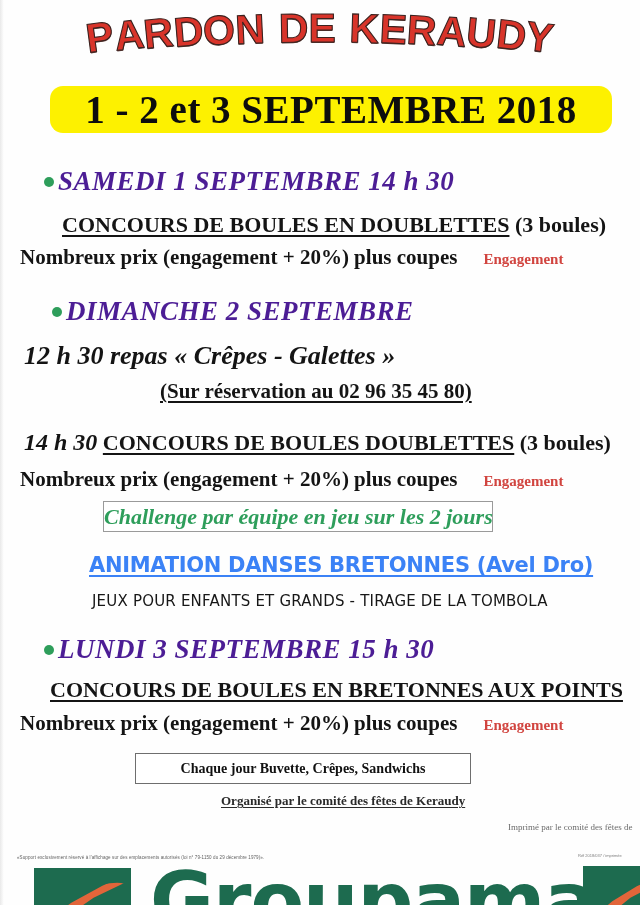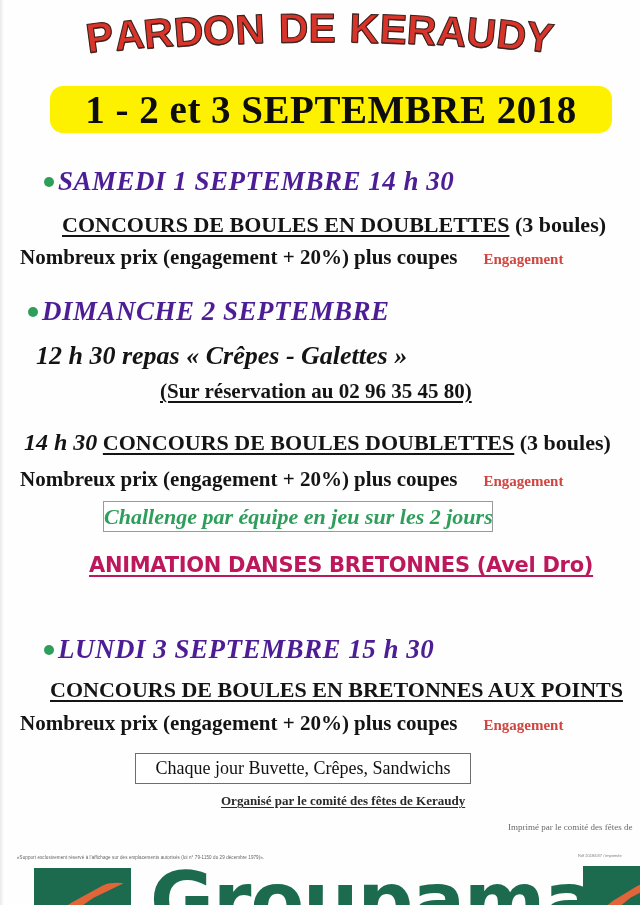--- a/index.html
+++ b/index.html
@@ -158,21 +158,21 @@
     font-size: 22px;
     line-height: 29px;
     color: #2e9e5b;
     white-space: nowrap;
   }
 
   .dance-head {
     font-family: "DejaVu Sans", sans-serif;
     font-weight: bold;
     font-size: 21px;
-    color: #be185d;
+    color: #3b82f6;
     text-decoration: underline;
     text-underline-offset: 3px;
     letter-spacing: -0.3px;
   }
   .dance-sub {
     font-family: "DejaVu Sans", sans-serif;
     font-weight: normal;
     font-size: 15px;
     color: #171717;
     letter-spacing: 0.2px;
@@ -184,22 +184,22 @@
     top: 753px;
     width: 336px;
     height: 31px;
     border: 1px solid #6e6e6e;
     box-sizing: border-box;
     text-align: center;
     background: #ffffff;
   }
   .buvette-box .txt {
     font-family: "Liberation Serif", serif;
-    font-weight: normal;
-    font-size: 18px;
+    font-weight: bold;
+    font-size: 14px;
     line-height: 29px;
     color: #111111;
     white-space: nowrap;
   }
 
   .organise-line {
     font-family: "Liberation Serif", serif;
     font-weight: bold;
     font-size: 13px;
     color: #2a2a2a;
@@ -285,43 +285,44 @@
   </div>
 
   <div class="line contest-title" style="left:62px; top:212px;">
     <u>CONCOURS DE BOULES EN DOUBLETTES</u><span class="contest-suffix"> (3 boules)</span>
   </div>
 
   <div class="line prize-line" style="left:20px; top:245px;">
     <span>Nombreux prix (engagement + 20%)  plus coupes</span><span class="eng-red">Engagement</span>
   </div>
 
-  <div class="line day-head" style="left:28px; top:296px;text-align:center;">
+  <div class="line day-head" style="left:52px; top:296px;text-align:center;">
     <span class="bullet"></span><span>DIMANCHE  2  SEPTEMBRE</span>
   </div>
 
-  <div class="line meal-line" style="left:24px; top:341px;margin-left:12px;">12 h 30 repas « Crêpes - Galettes »</div>
+  <div class="line meal-line" style="left:24px; top:341px;">12 h 30 repas « Crêpes - Galettes »</div>
 
   <div class="line reserve-line" style="left:160px; top:379px;text-align:center;">(Sur réservation au 02 96 35 45 80)</div>
 
   <div class="line contest-title" style="left:24px; top:429px;">
     <span class="time-prefix">14 h 30</span>
     <u>CONCOURS DE BOULES  DOUBLETTES</u><span class="contest-suffix"> (3 boules)</span>
   </div>
 
   <div class="line prize-line" style="left:20px; top:467px;">
     <span>Nombreux prix (engagement + 20%)  plus coupes</span><span class="eng-red">Engagement</span>
   </div>
 
   <div class="challenge-box">
     <span class="txt">Challenge par équipe en jeu sur  les 2 jours</span>
   </div>
 
   <div class="line dance-head" style="left:89px; top:553px;">ANIMATION DANSES BRETONNES (Avel Dro)</div>
 
+  <div class="line dance-sub" style="left:92px; top:592px;">JEUX POUR ENFANTS ET GRANDS - TIRAGE DE LA TOMBOLA</div>
 
   <div class="line day-head" style="left:44px; top:634px;">
     <span class="bullet"></span><span>LUNDI  3  SEPTEMBRE  15 h 30</span>
   </div>
 
   <div class="line contest-title" style="left:50px; top:677px;">
     <u>CONCOURS DE BOULES EN BRETONNES AUX POINTS</u>
   </div>
 
   <div class="line prize-line" style="left:20px; top:711px;">

